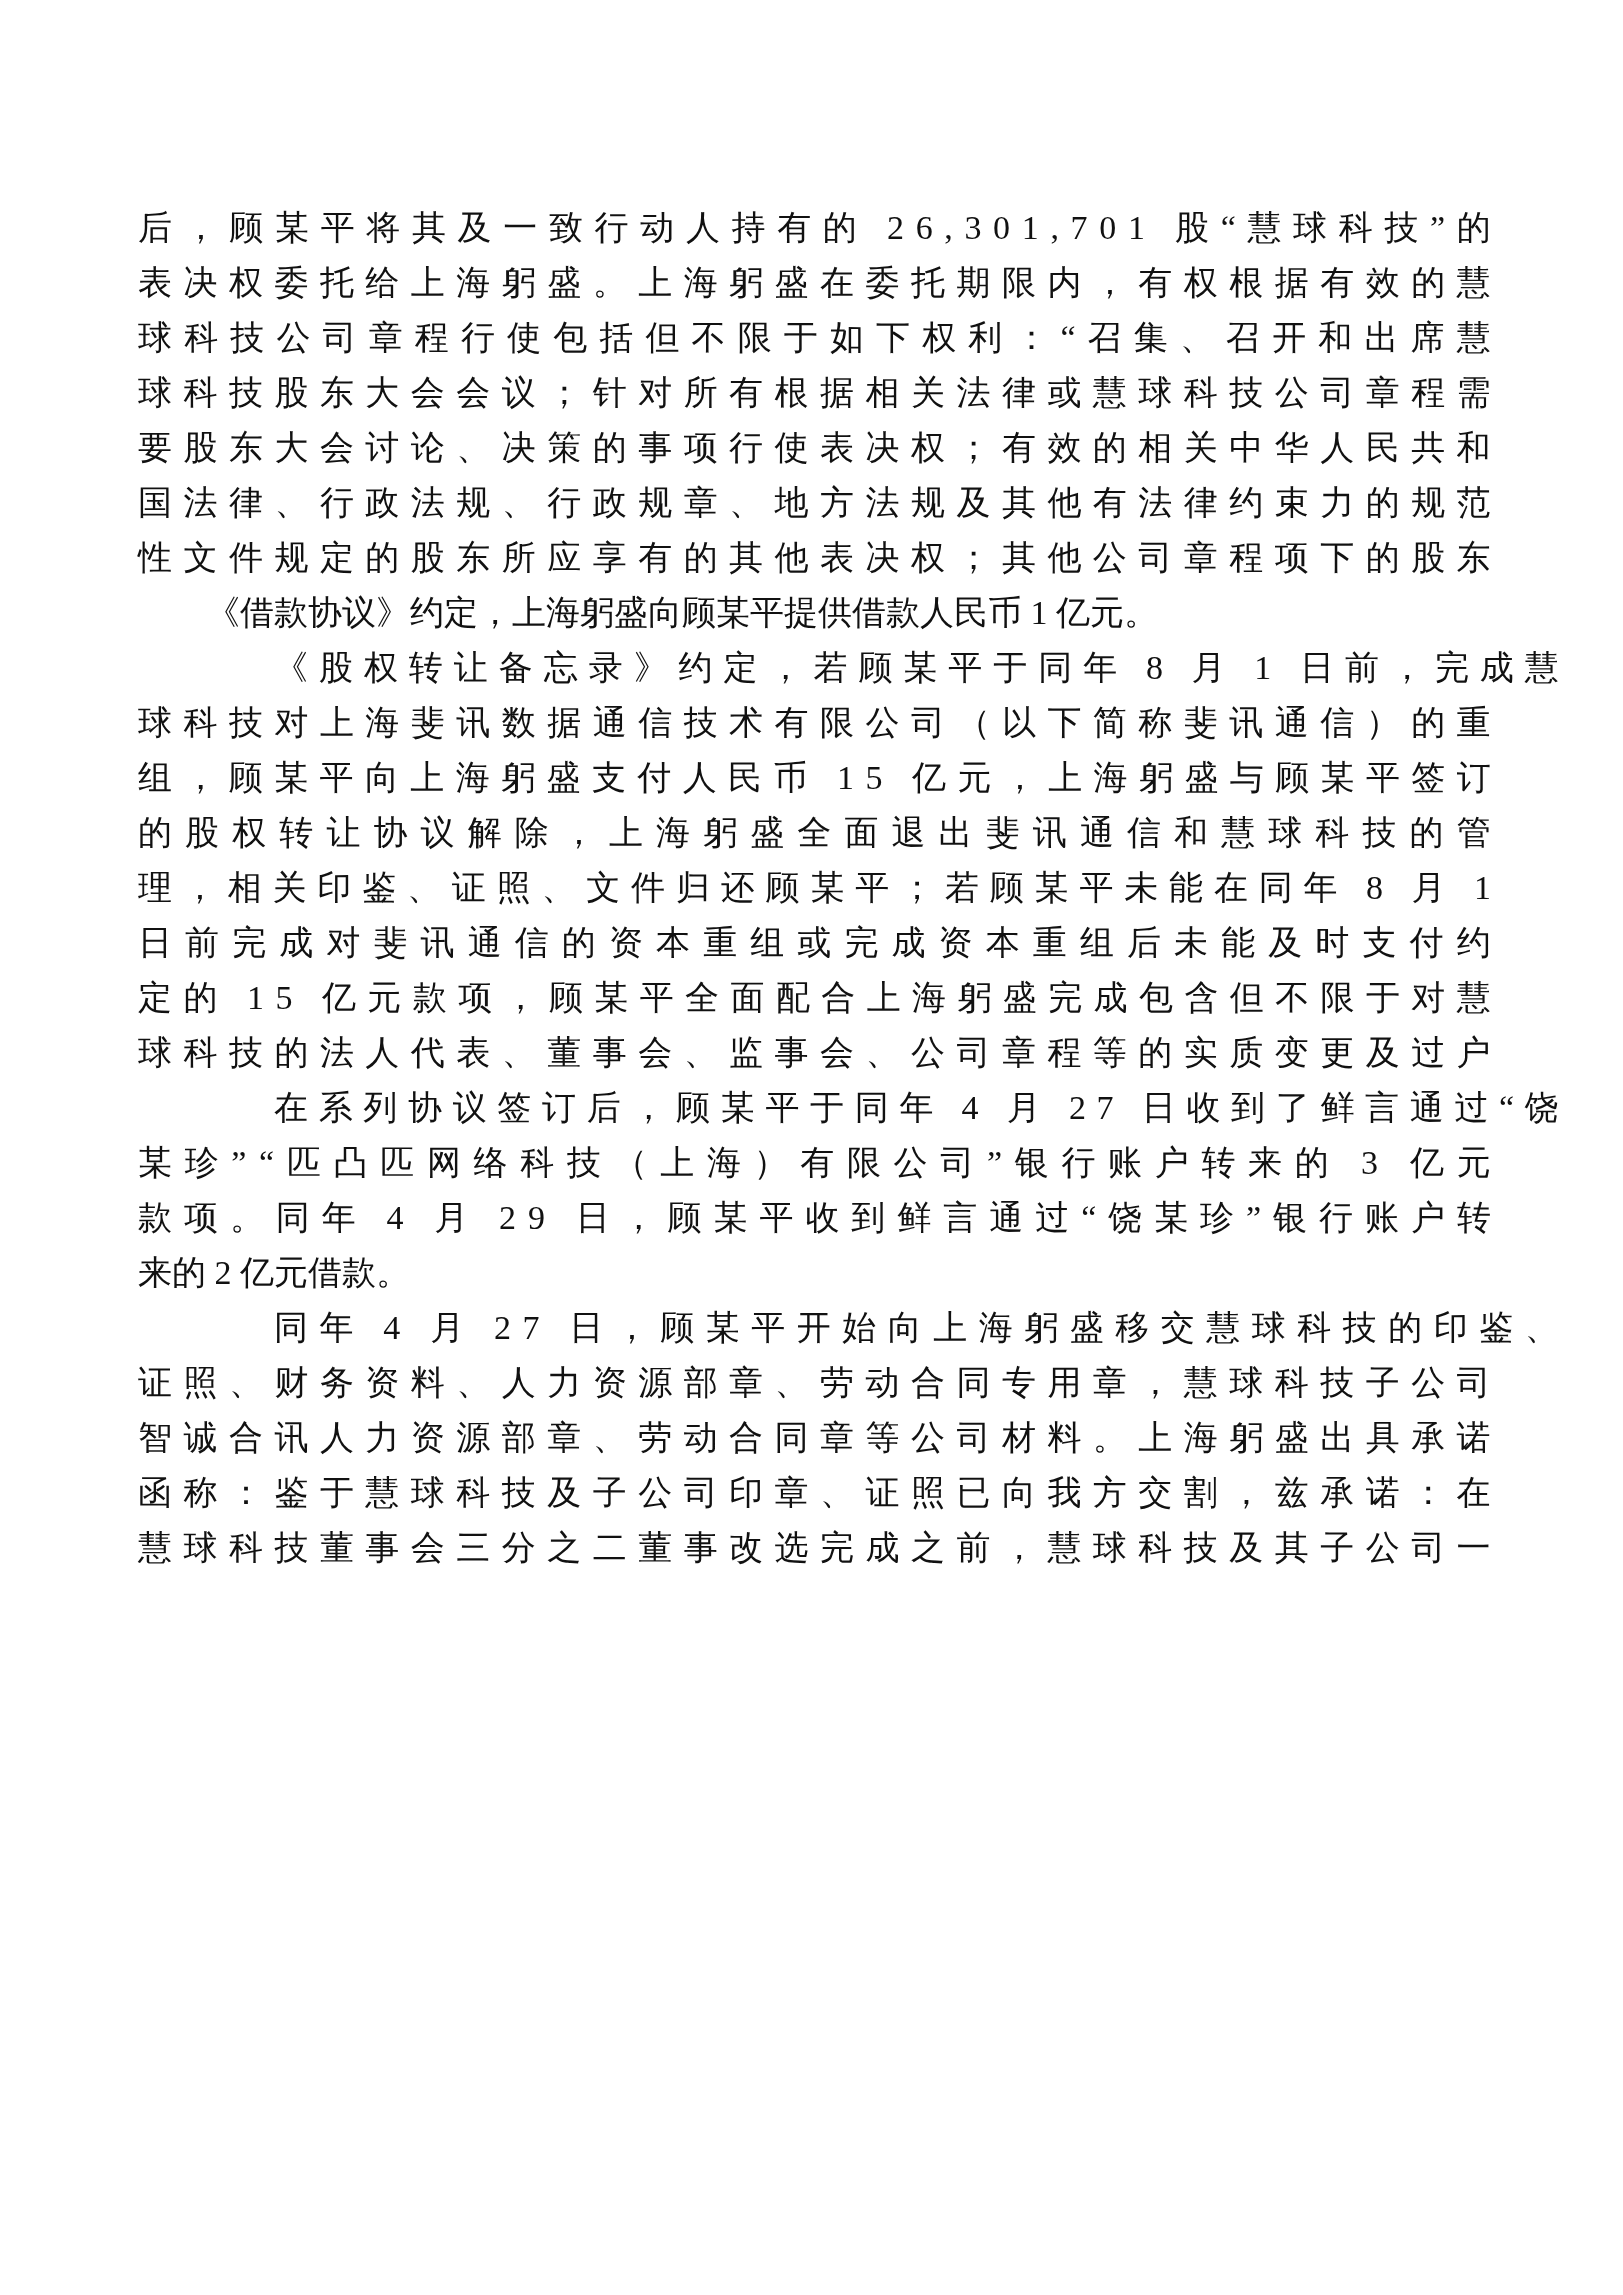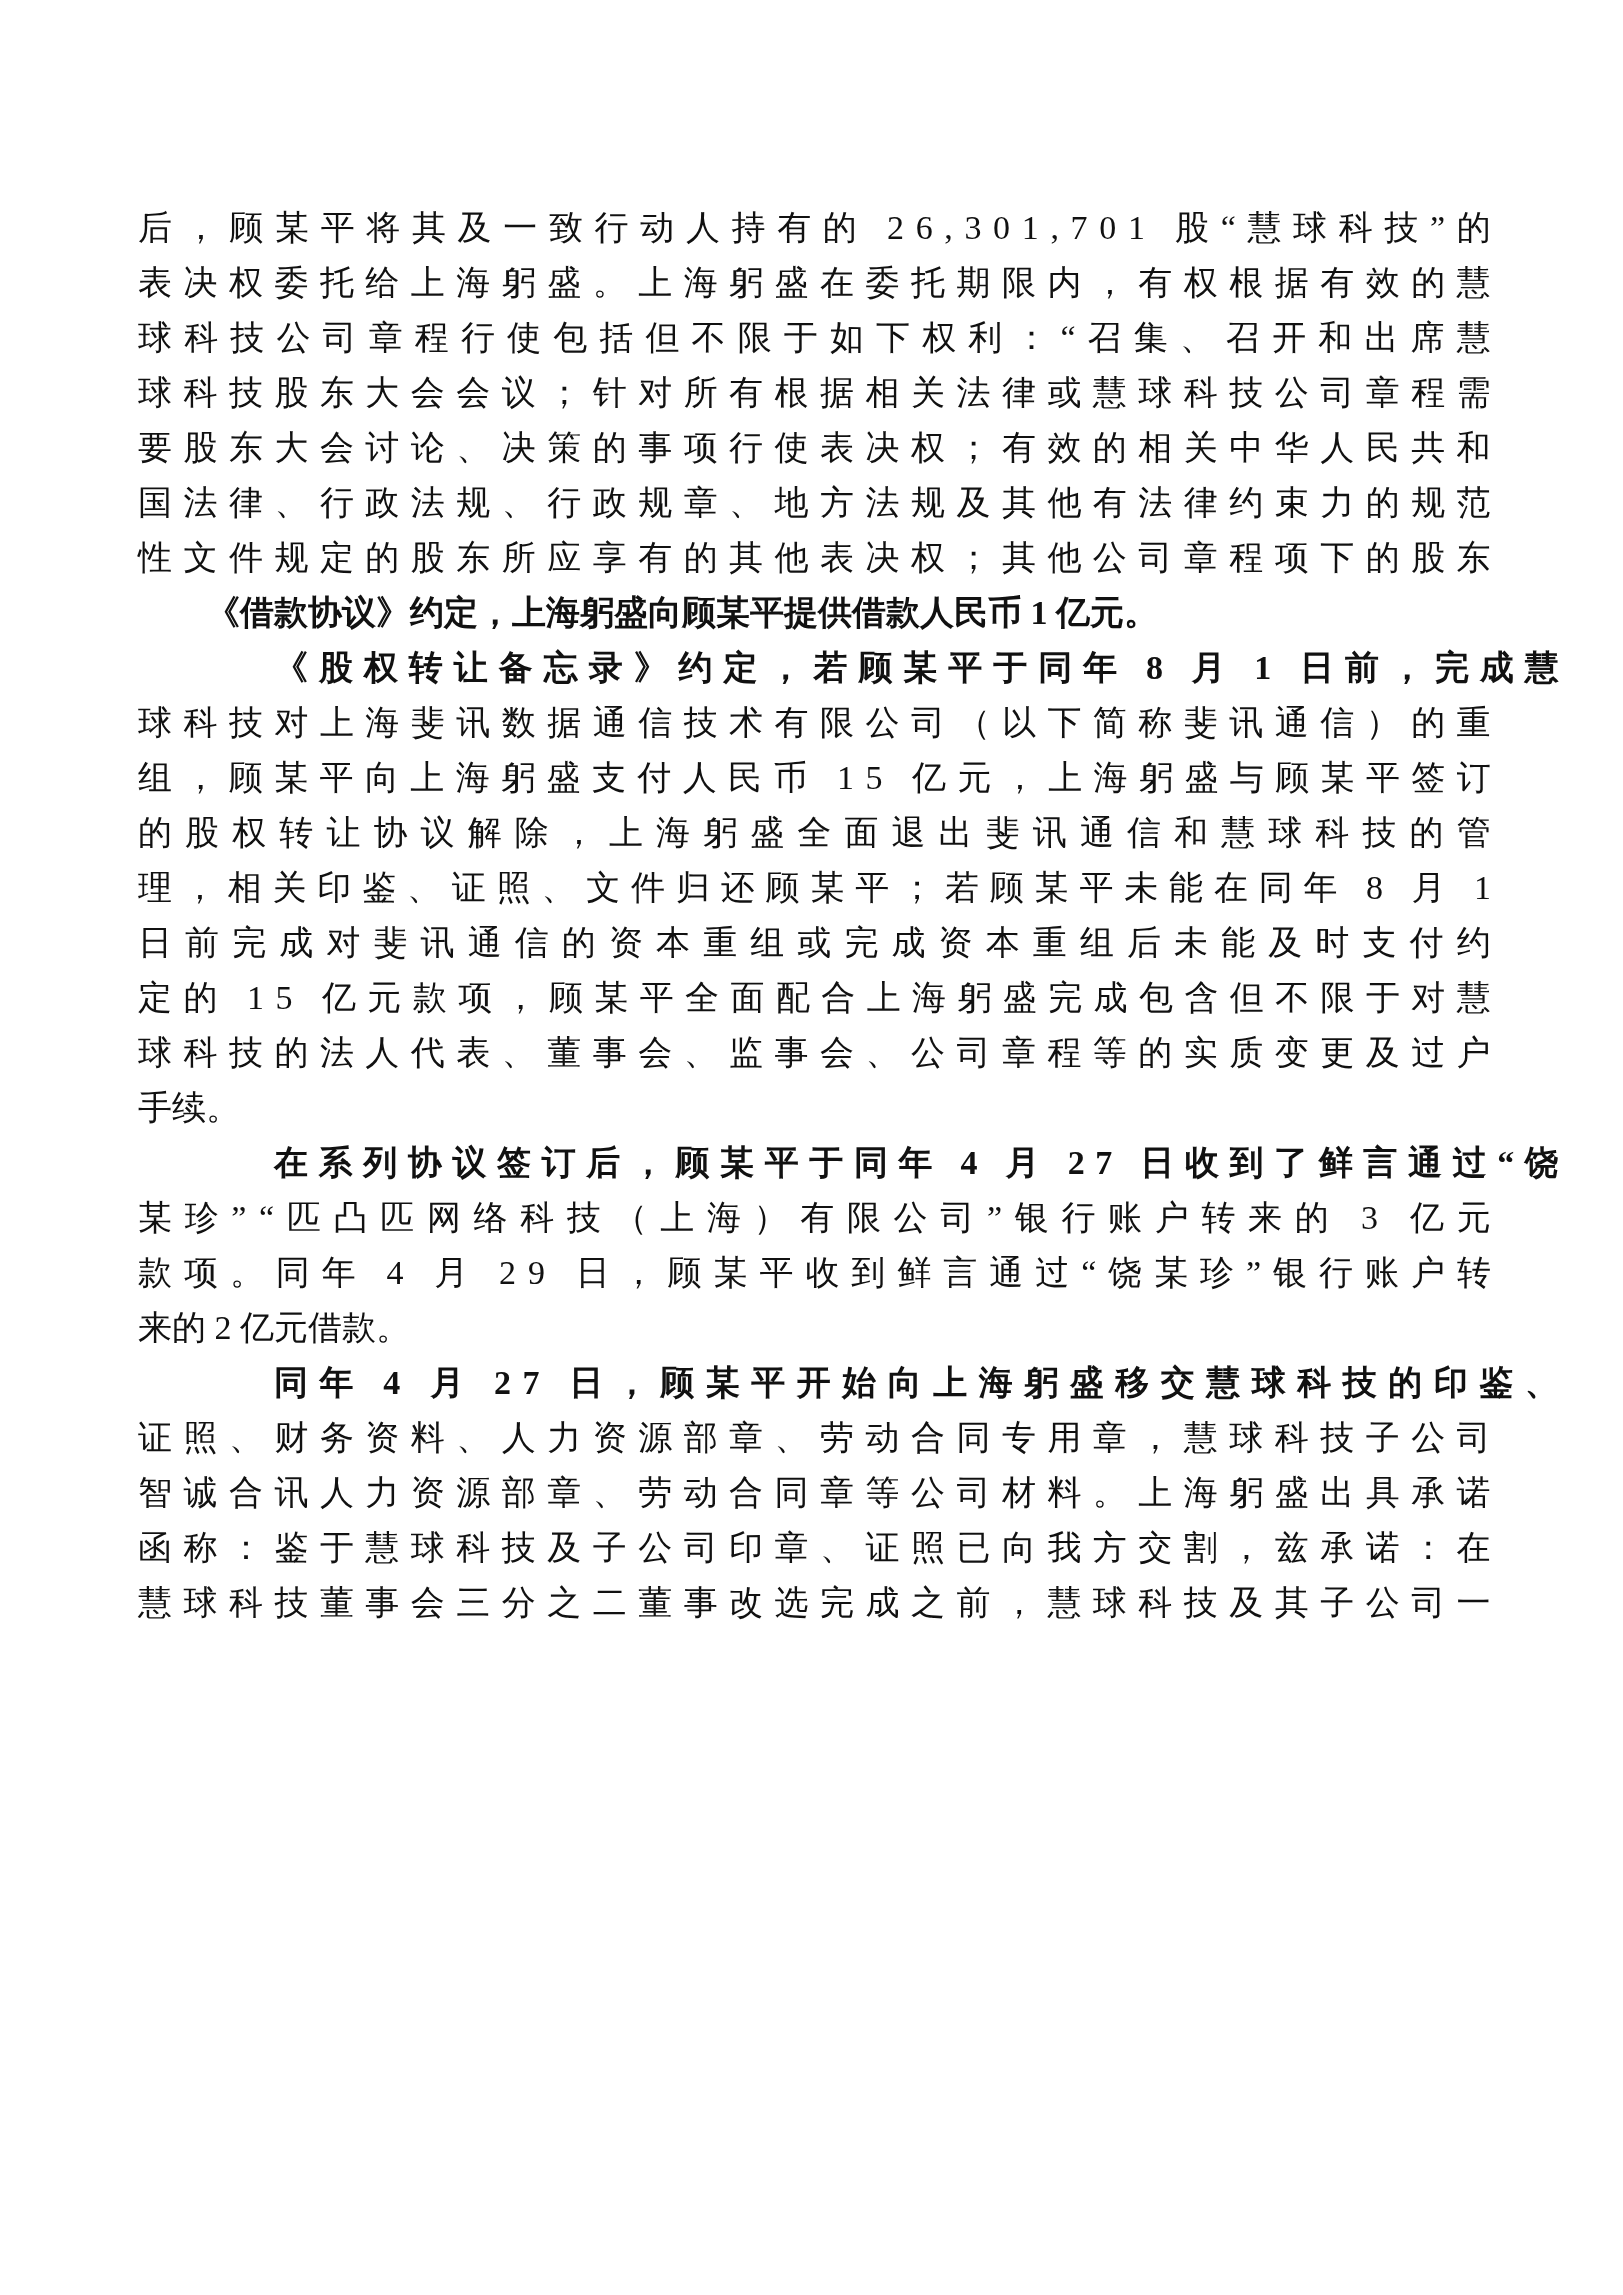--- a/index.html
+++ b/index.html
@@ -38,21 +38,20 @@
   .line.just {
     display: flex;
     justify-content: space-between;
     width: 1353px;
     white-space: normal;
   }
   .line.just > span { display: inline-block; }
   .line.last { display: block; width: auto; }
   .line.indent {
     padding-left: 68px;
-    font-weight: bold;
   }
   .line.just.indent {
     width: 1285px;
     margin-left: 68px;
   }
 </style>
 </head>
 <body>
 
 <div class="page">
@@ -544,21 +543,20 @@
         <span>等</span>
         <span>的</span>
         <span>实</span>
         <span>质</span>
         <span>变</span>
         <span>更</span>
         <span>及</span>
         <span>过</span>
         <span>户</span>
       </div>
-      <div class="line last">手续。</div>
       <div class="line just indent">
         <span>在</span>
         <span>系</span>
         <span>列</span>
         <span>协</span>
         <span>议</span>
         <span>签</span>
         <span>订</span>
         <span>后</span>
         <span>，</span>

